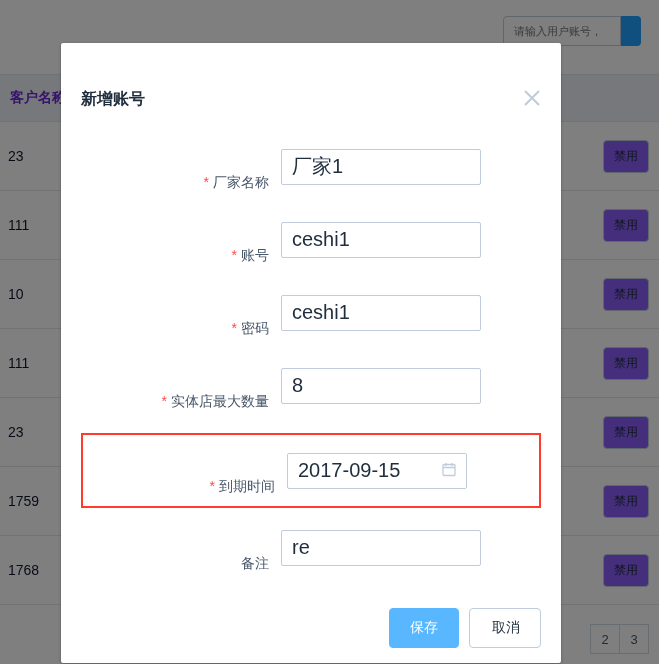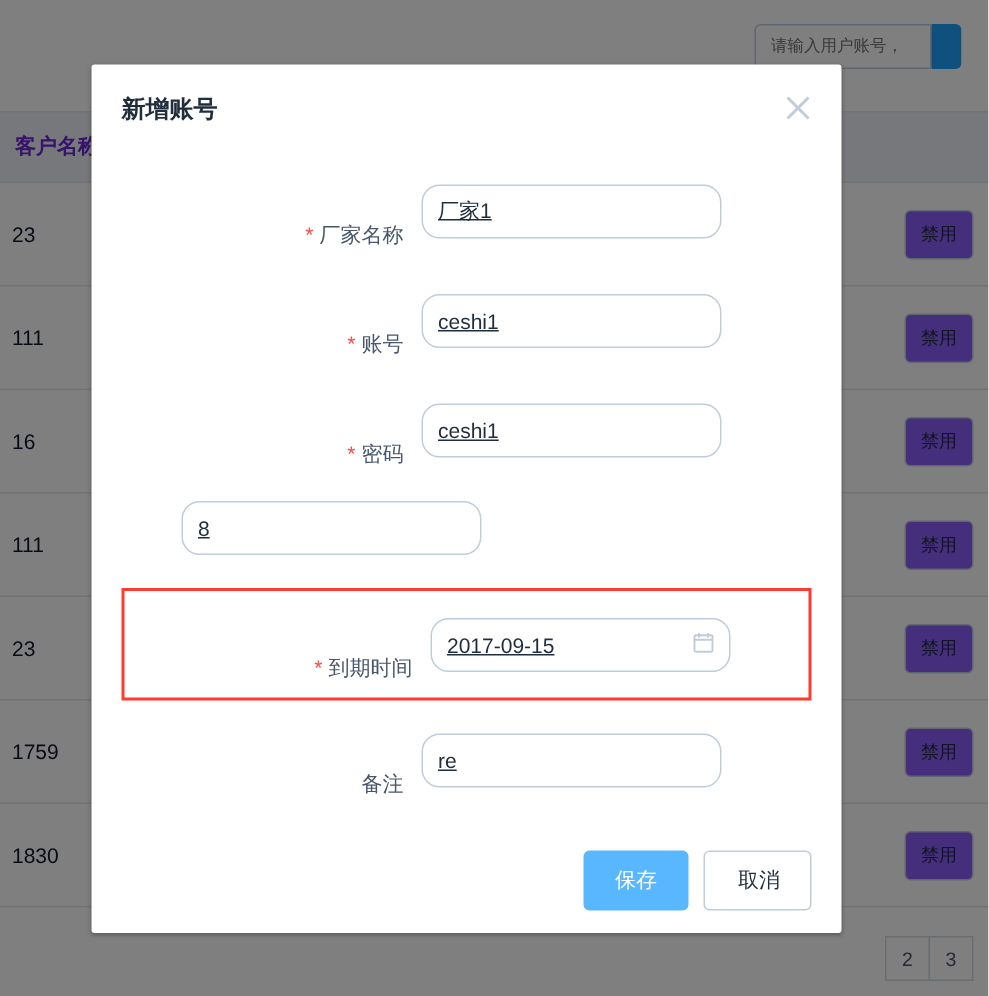--- a/index.html
+++ b/index.html
@@ -119,20 +119,21 @@
       background: #fff;
       border-radius: 2px;
       box-shadow: 0 1px 3px rgba(0,0,0,0.3);
       padding: 20px 20px 15px 20px;
     }
     .modal-header {
       display: flex;
       justify-content: space-between;
       align-items: flex-start;
       margin-bottom: 30px;
+      margin-top: 26px;
     }
     .modal-title {
       font-size: 16px;
       font-weight: bold;
       color: #1f2d3d;
     }
     .close-btn {
       cursor: pointer;
       font-size: 22px;
       color: #c0ccda;
@@ -155,43 +156,42 @@
       margin-top: 33px;
     }
     .required {
       color: #ff4949;
       margin-right: 4px;
     }
     .form-input {
       width: 200px;
       height: 36px;
       border: 1px solid #c0ccda;
-      border-radius: 12px;
+      border-radius: 2px;
       padding: 3px 10px;
-      font-size: 14px;
+      font-size: 20px;
       color: #1f2d3d;
       outline: none;
       font-family: inherit;
-      text-decoration: underline;
     }
     .form-input::placeholder { color: #99a9bf; }
     
     .highlighted {
       border: 2px solid #ff3b30;
       padding: 10px 44px;
       margin: 0 0 14px 0;
     }
     .highlighted .form-row-inner {
       display: flex;
       align-items: center;
     }
     
     .date-input-wrap {
       position: relative;
-      width: 200px;
+      width: 180px;
     }
     .date-icon {
       position: absolute;
       right: 10px;
       top: 50%;
       transform: translateY(-50%);
       color: #c0ccda;
       pointer-events: none;
     }
     
@@ -234,37 +234,37 @@
   <div class="bg-rows">
     <div class="bg-row">
       <div class="bg-row-cell">23</div>
       <button class="bg-row-btn">禁用</button>
     </div>
     <div class="bg-row">
       <div class="bg-row-cell">111</div>
       <button class="bg-row-btn">禁用</button>
     </div>
     <div class="bg-row">
-      <div class="bg-row-cell">16</div>
+      <div class="bg-row-cell">10</div>
       <button class="bg-row-btn">禁用</button>
     </div>
     <div class="bg-row">
       <div class="bg-row-cell">111</div>
       <button class="bg-row-btn">禁用</button>
     </div>
     <div class="bg-row">
       <div class="bg-row-cell">23</div>
       <button class="bg-row-btn">禁用</button>
     </div>
     <div class="bg-row">
       <div class="bg-row-cell">1759</div>
       <button class="bg-row-btn">禁用</button>
     </div>
     <div class="bg-row">
-      <div class="bg-row-cell">1830</div>
+      <div class="bg-row-cell">1768</div>
       <button class="bg-row-btn">禁用</button>
     </div>
   </div>
   <div class="bg-pagination">
     <div class="bg-page-btn">2</div>
     <div class="bg-page-btn">3</div>
   </div>
 </div>
 
 <div class="overlay"></div>
@@ -288,20 +288,21 @@
     <div class="form-label"><span class="required">*</span><span>账号</span></div>
     <input class="form-input" value="ceshi1" style="">
   </div>
 
   <div class="form-row">
     <div class="form-label"><span class="required">*</span><span>密码</span></div>
     <input class="form-input" value="ceshi1" style="">
   </div>
 
   <div class="form-row">
+    <div class="form-label"><span class="required">*</span><span>实体店最大数量</span></div>
     <input class="form-input" value="8" style="">
   </div>
 
   <div class="highlighted">
     <div class="form-row-inner">
       <div class="form-label"><span class="required">*</span><span>到期时间</span></div>
       <div class="date-input-wrap">
         <input class="form-input" style="width: 100%;" value="2017-09-15">
         <span class="date-icon">
           <svg width="16" height="16" viewBox="0 0 16 16" fill="none" stroke="currentColor" stroke-width="1.3">

